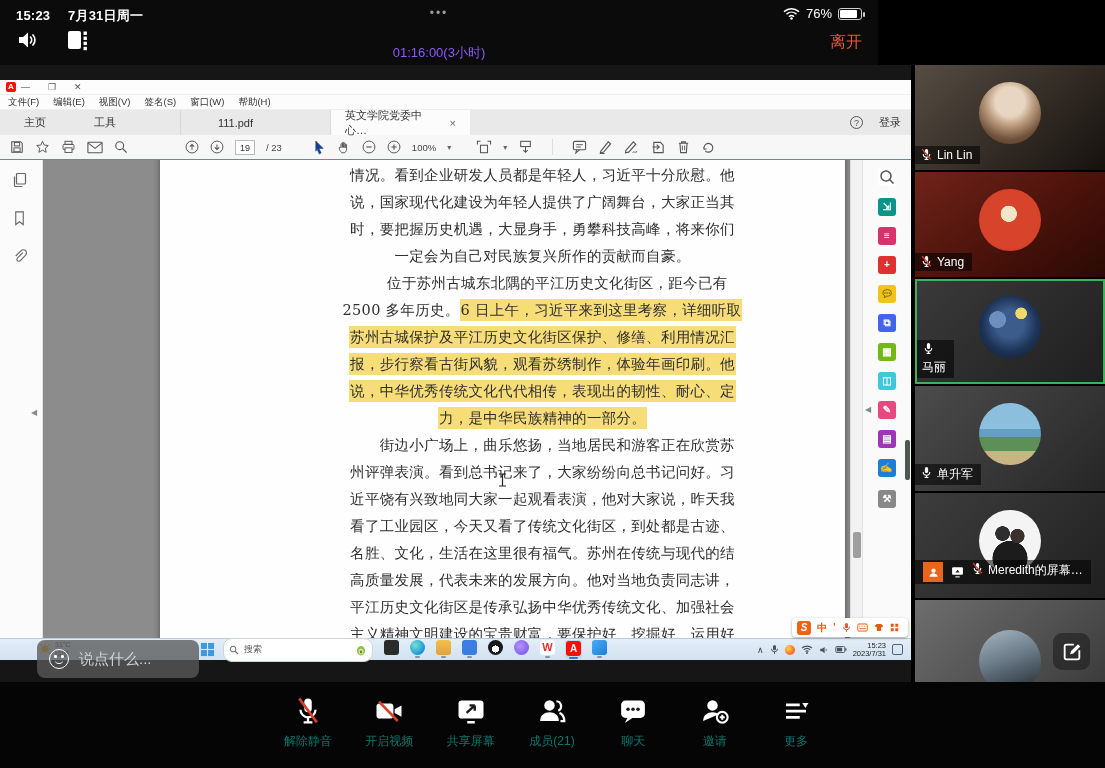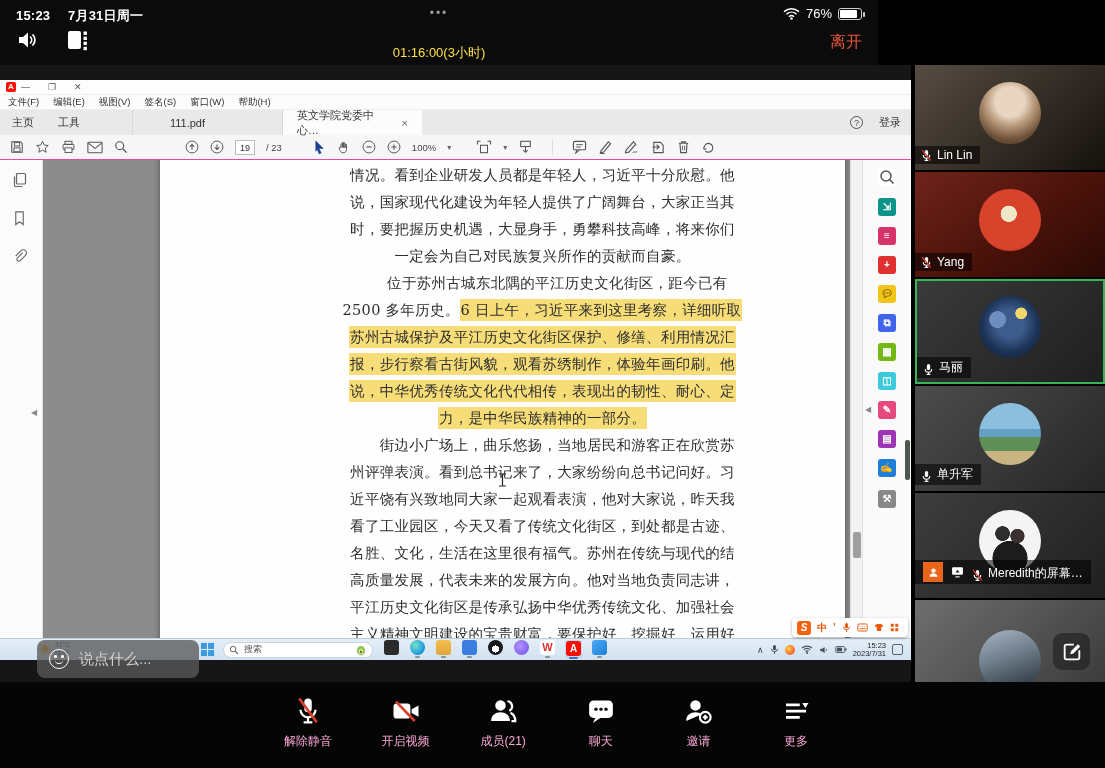--- a/index.html
+++ b/index.html
@@ -7,40 +7,40 @@
   svg { display:block; }
 
   
   #statusbar { position:absolute; left:0; top:0; width:878px; height:65px; background:#0b0b0b; color:#fff; }
   .sb-left { position:absolute; left:16px; top:7px; font-size:13px; font-weight:bold; letter-spacing:.2px; }
   .sb-left .date { margin-left:14px; font-weight:bold; }
   .sb-icons { position:absolute; left:14px; top:28px; display:flex; gap:22px; align-items:center; }
   .sb-dots { position:absolute; left:0; right:0; top:6px; text-align:center; color:#9a9a9a; font-size:12px; letter-spacing:2px; }
   .sb-title { position:absolute; left:0; right:0; top:22px; text-align:center; font-size:17px; color:#fff; }
   .sb-title .chev { display:inline-block; margin-left:6px; }
-  .sb-dur { position:absolute; left:0; right:0; top:44px; text-align:center; font-size:13px; color:#fde047; }
+  .sb-dur { position:absolute; left:0; right:0; top:44px; text-align:center; font-size:13px; color:#8b5cf6; }
   .sb-right { position:absolute; right:16px; top:6px; display:flex; align-items:center; gap:6px; font-size:13px; }
   .battery { width:24px; height:12px; border:1px solid #cfcfcf; border-radius:3px; position:relative; }
   .battery i { position:absolute; left:1px; top:1px; bottom:1px; width:76%; background:#fff; border-radius:1px; }
   .battery:after { content:""; position:absolute; right:-4px; top:3px; width:2px; height:5px; background:#cfcfcf; border-radius:1px; }
   #leave-btn { position:absolute; right:16px; top:32px; color:#e8553e; font-size:16px; cursor:pointer; }
 
   
   #share { position:absolute; left:0; top:65px; width:911px; height:617px; background:#161616; }
 
   
   #acrobat { position:absolute; left:0; top:15px; width:911px; height:580px; background:#fff; font-size:9px; color:#333; }
   #titlebar { height:15px; background:#fdfdfd; display:flex; align-items:center; padding:0 6px; border-bottom:1px solid #eee; }
   .adobe-ic { width:10px; height:10px; background:#fa0f00; color:#fff; font-size:8px; font-weight:bold; text-align:center; line-height:10px; border-radius:2px; margin-right:5px; }
   #titlebar .t { flex:1; font-size:9px; color:#444; white-space:nowrap; overflow:hidden; }
   .winctl { display:flex; gap:18px; color:#555; font-size:9px; margin-right:4px; }
   .winctl span { cursor:pointer; }
   #menubar { height:15px; background:#fcfcfc; display:flex; gap:14px; align-items:center; padding:0 8px; font-size:9.5px; color:#333; border-bottom:1px solid #eee; }
   #tabbar { height:25px; background:#e9e9e9; display:flex; align-items:stretch; font-size:11px; color:#333; position:relative; }
-  .tb-btn { padding:0 12px; display:flex; align-items:center; cursor:pointer; }
+  .tb-btn { padding:0 24px; display:flex; align-items:center; cursor:pointer; }
   .tab { display:flex; align-items:center; padding:0 14px; border-left:1px solid #d8d8d8; cursor:pointer; }
   .tab.doc1 { margin-left:40px; width:110px; justify-content:center; }
   .tab.active { background:#fcfcfc; width:140px; margin-left:40px; justify-content:space-between; }
   .tab .x { margin-left:8px; color:#666; }
   #tabbar .right { position:absolute; right:10px; top:0; bottom:0; display:flex; align-items:center; gap:16px; }
   .help-circ { width:13px; height:13px; border:1px solid #555; border-radius:50%; text-align:center; line-height:12px; font-size:9px; color:#555; }
   #toolbar { height:25px; background:#f7f7f7; border-bottom:1px solid #ec4899; display:flex; align-items:center; padding:0 10px; gap:11px; color:#555; }
   #toolbar .grp { display:flex; align-items:center; gap:11px; }
   .pagebox { width:20px; height:15px; border:1px solid #bbb; background:#fff; text-align:center; line-height:15px; font-size:9px; color:#333; }
   .zoomtxt { font-size:9.5px; color:#444; }
@@ -63,21 +63,21 @@
   #toolspanel { width:48px; background:#fafafa; border-left:1px solid #e2e2e2; position:relative; }
   .tp-ic { position:absolute; left:15px; width:18px; height:18px; border-radius:3px; color:#fff; font-size:10px; text-align:center; line-height:18px; font-weight:bold; }
   .collapse-r { position:absolute; left:2px; top:245px; color:#8a8a8a; font-size:8px; }
   .tp-scroll { position:absolute; right:0px; top:280px; width:5px; height:40px; background:#4e584e; border-radius:2px; }
 
   
   #taskbar { position:absolute; left:0; bottom:0; width:911px; height:22px; background:linear-gradient(#e3eef8,#d2e2f1); border-top:1px solid #b9cbdc; display:flex; align-items:center; }
   #weather { position:absolute; left:38px; top:1px; display:flex; align-items:center; gap:3px; }
   #weather .wtxt { font-size:7px; color:#333; line-height:9px; }
   .tb-start { margin-left:200px; }
-  #searchpill { width:150px; height:16px; background:#fff; border-radius:9px; margin-left:8px; display:flex; align-items:center; padding:0 5px; gap:5px; border:1px solid #c9d6e2; }
+  #searchpill { width:150px; height:24px; background:#fff; border-radius:9px; margin-left:8px; display:flex; align-items:center; padding:0 5px; gap:5px; border:1px solid #c9d6e2; }
   #searchpill .ph { font-size:9px; color:#555; flex:1; }
   .tb-apps { display:flex; align-items:flex-start; gap:9px; margin-left:10px; }
   .tb-app { width:17px; display:flex; flex-direction:column; align-items:center; gap:1px; }
   .tb-app .ic { width:15px; height:15px; border-radius:3px; position:relative; }
   .run-dot { width:5px; height:2px; border-radius:1px; background:#8a93a0; }
   .tb-app.pdf-active { background:#c3d9ee; border-radius:3px; padding:1px 1px 0; }
   .tb-app.pdf-active .run-dot { width:9px; background:#3b6fc4; }
   .tray { position:absolute; right:8px; top:0; bottom:0; display:flex; align-items:center; gap:6px; color:#3f4750; }
   .tray .clock { font-size:7.5px; line-height:8px; text-align:right; color:#222; }
   .tray .notif { width:11px; height:11px; border:1px solid #55606c; border-radius:2px; }
@@ -92,22 +92,22 @@
   #chatpill .ph { color:#d0d0d0; font-size:15px; }
   .smiley { width:20px; height:20px; border:1.6px solid #fff; border-radius:50%; position:relative; background:transparent; }
   .smiley:before { content:""; position:absolute; left:4px; top:5px; width:2.5px; height:2.5px; background:#fff; border-radius:50%; box-shadow:7px 0 0 #fff; }
   .smiley:after { content:""; position:absolute; left:4.5px; bottom:4px; width:8px; height:4px; border-bottom:1.6px solid #fff; border-radius:0 0 8px 8px; }
 
   
   #sidebar { position:absolute; left:915px; top:65px; width:190px; height:617px; overflow:hidden; }
   .tile { position:relative; width:190px; height:105px; margin-bottom:2px; overflow:hidden; }
   .tile.active { border:2px solid #35b558; }
   .avatar { position:absolute; left:50%; top:46%; transform:translate(-50%,-50%); width:62px; height:62px; border-radius:50%; }
-  .nameplate { position:absolute; left:0; bottom:6px; display:flex; align-items:flex-end; gap:4px; background:rgba(0,0,0,.55); color:#fff; font-size:12px; padding:2px 8px 2px 5px; }
-  .tile.active .nameplate { bottom:4px; left:0; }
+  .nameplate { position:absolute; left:0; bottom:6px; display:flex; align-items:flex-start; gap:4px; background:rgba(0,0,0,.55); color:#fff; font-size:12px; padding:2px 8px 2px 5px; }
+  .tile.active .nameplate { bottom:4px; left:0;flex-direction:column; }
   .np-badge { width:20px; height:20px; display:flex; align-items:center; justify-content:center; }
   .host-badge { background:#e8651a; }
   .share-badge { background:rgba(20,20,20,.4); }
   
   .bg1 { background:linear-gradient(135deg,#564c42 0%,#2a241e 70%,#15110d 100%); }
   .bg2 { background:linear-gradient(145deg,#70231a 0%,#471109 60%,#2a0a05 100%); }
   .bg3 { background:linear-gradient(135deg,#3a3a3a,#1f1f1f); }
   .bg4 { background:linear-gradient(135deg,#4c4c4c,#262626); }
   .bg5 { background:linear-gradient(135deg,#3d3d3d,#202020); }
   .bg6 { background:linear-gradient(135deg,#6e6e6e,#383838); }
@@ -125,21 +125,21 @@
       radial-gradient(circle at 50% 78%, #1c1c1c 0 30%, rgba(0,0,0,0) 31%),
       #f4f4f4; }
   .av6 { background:linear-gradient(160deg,#a7b6c2 0%,#6d7c89 45%,#3c4751 80%,#222b33 100%); }
 
   #annot-btn { position:absolute; left:1053px; top:633px; width:37px; height:37px; background:rgba(25,25,25,.55); border-radius:9px; display:flex; align-items:center; justify-content:center; cursor:pointer; }
 
   
   #bottombar { position:absolute; left:0; top:682px; width:1105px; height:86px; background:#050505; }
   #bb-items { position:absolute; left:272px; top:14px; width:560px; display:flex; justify-content:space-between; }
   .bbtn { width:72px; display:flex; flex-direction:column; align-items:center; gap:7px; cursor:pointer; }
-  .bbtn .lbl { color:#f9a8d4; font-size:12px; white-space:nowrap; }
+  .bbtn .lbl { color:#0f766e; font-size:12px; white-space:nowrap; }
 </style>
 </head>
 <body>
 
 <div id="statusbar">
   <div class="sb-left">
     <span>15:23</span>
     <span class="date">7月31日周一</span>
   </div>
   <div class="sb-icons">
@@ -681,20 +681,30 @@
             <rect x="2" y="6" width="13.5" height="12" rx="2.5" fill="#fff"></rect>
             <path d="M16.5 10.5L22 7.5v9l-5.5-3z" fill="#fff"></path>
             <line x1="4" y1="4.5" x2="19" y2="20" stroke="#d8402c" stroke-width="2.2"></line>
           </svg>
         </span>
       <span class="lbl">开启视频</span>
     </div>
     <div class="bbtn">
       <span>
           <svg width="30" height="30" viewBox="0 0 24 24">
+            <rect x="2" y="3.5" width="20" height="14.5" rx="2.5" fill="#fff"></rect>
+            <path d="M8.5 13.5L15 7.5M15 7.5h-4.2M15 7.5v4.2" stroke="#1a1a1a" stroke-width="1.9" fill="none"></path>
+            <path d="M9 21h6" stroke="#fff" stroke-width="2"></path>
+          </svg>
+        </span>
+      <span class="lbl">共享屏幕</span>
+    </div>
+    <div class="bbtn">
+      <span>
+          <svg width="30" height="30" viewBox="0 0 24 24">
             <circle cx="10" cy="7.5" r="4.2" fill="#fff"></circle>
             <path d="M2.5 20c0-4.8 3.6-7 7.5-7s7.5 2.2 7.5 7z" fill="#fff"></path>
             <path d="M15.5 4.2a4 4 0 0 1 1.5 7.6M18 13.5c2.3 1 3.8 3.2 3.8 6.5h-3" fill="none" stroke="#fff" stroke-width="1.8"></path>
           </svg>
         </span>
       <span class="lbl">成员(21)</span>
     </div>
     <div class="bbtn">
       <span>
           <svg width="30" height="30" viewBox="0 0 24 24">

